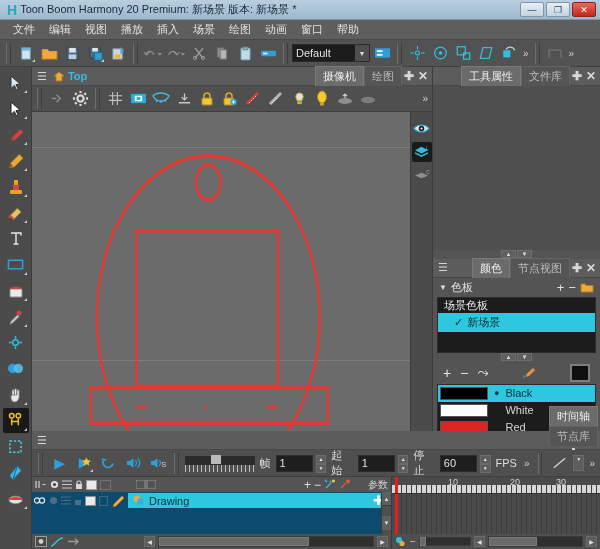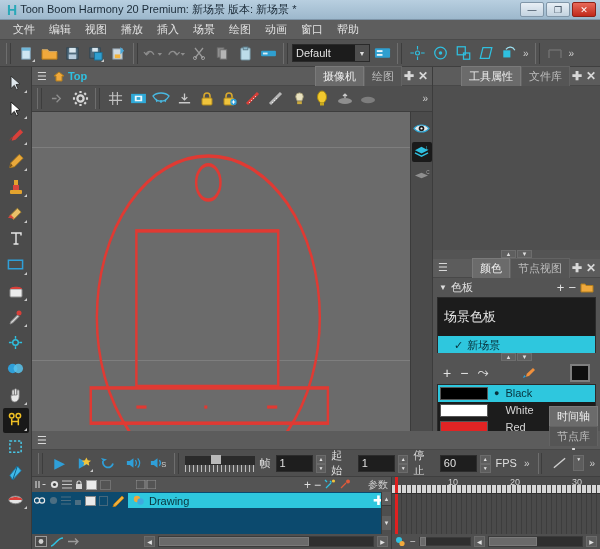--- a/index.html
+++ b/index.html
@@ -139,21 +139,21 @@
     height: 19px; background: #5c5c5c; display: flex; align-items: center;
     padding: 0 2px; gap: 3px; border-bottom: 1px solid #484848;
   }
   .rp-tabs { margin-left: auto; display: flex; align-items: center; }
   .rp-body { background: #4f4f4f; flex: 1; }
 
   .palbar { height: 19px; display: flex; align-items: center; gap: 4px; padding: 0 6px; background:#545454;}
   .palbar .lbl { font-size: 11px; color: #e0e0e0; }
   .palbar .op { font-size: 13px; color: #e2e2e2; }
   .pallist { background: #1c1c1c; margin: 0 4px; height: 56px; border: 1px solid #2b2b2b;}
-  .pal-h { color: #e6e6e6; font-size: 13px; padding: 10px 6px; }
+  .pal-h { color: #e6e6e6; font-size: 11px; padding: 0 6px; }
   .pal-row { background: #2ec7de; color: #08303a; font-size: 11px; padding: 2px 6px 2px 16px; display:flex; align-items:center; gap:4px;}
   .colorbar { height: 22px; display: flex; align-items: center; gap: 9px; padding: 0 10px; background:#545454;}
   .colorbar .op { font-size: 14px; color: #e2e2e2; }
   .swatchbox { margin-left: auto; width: 20px; height: 18px; background: #0f0f0f; border: 2px solid #7e7e7e; }
   .colorlist { background: #1c1c1c; margin: 0 4px; flex: 1; border: 1px solid #2b2b2b; overflow:hidden;}
   .clr-row { height: 17px; display: flex; align-items: center; gap: 6px; padding-left: 2px; font-size: 11px; color: #d6d6d6;}
   .clr-row.sel { background: #2ec7de; color: #07323c; }
   .chip { width: 48px; height: 13px; border: 1px solid #555; }
   .dot { font-size: 9px; }
 
@@ -1006,21 +1006,21 @@
             <span class="thumb" style="width:70%;"></span>
           </span>
           <span class="arrowbx">▶</span>
         </div>
       </div>
 
       <div class="tl-right">
         <div class="ruler">
           <div class="num" style="left:56px;">10</div>
           <div class="num" style="left:118px;">20</div>
-          <div class="num" style="left:180px;">30</div>
+          <div class="num" style="left:164px;">30</div>
           <div class="cells"></div>
           <div class="playhead"></div>
         </div>
         <div class="framegrid">
           <div class="playhead"></div>
         </div>
         <div class="tl-bottombar">
           <span>
             <svg width="12" height="11" viewBox="0 0 12 11">
                 <circle cx="4" cy="4" r="3" fill="#2fc0e0"></circle>

